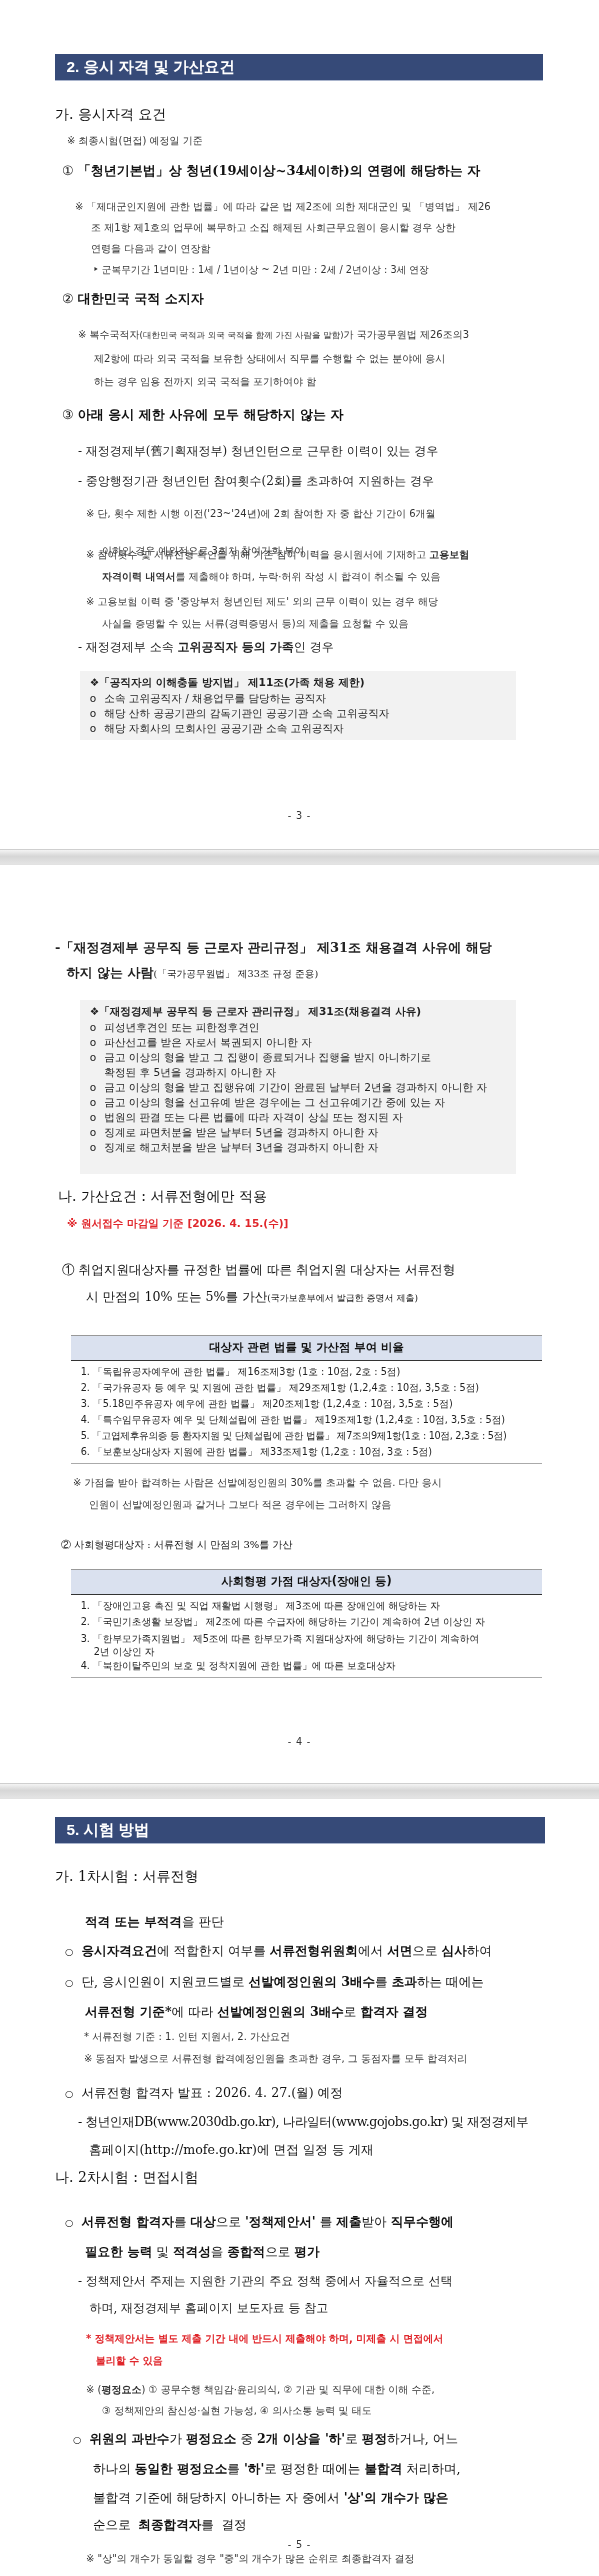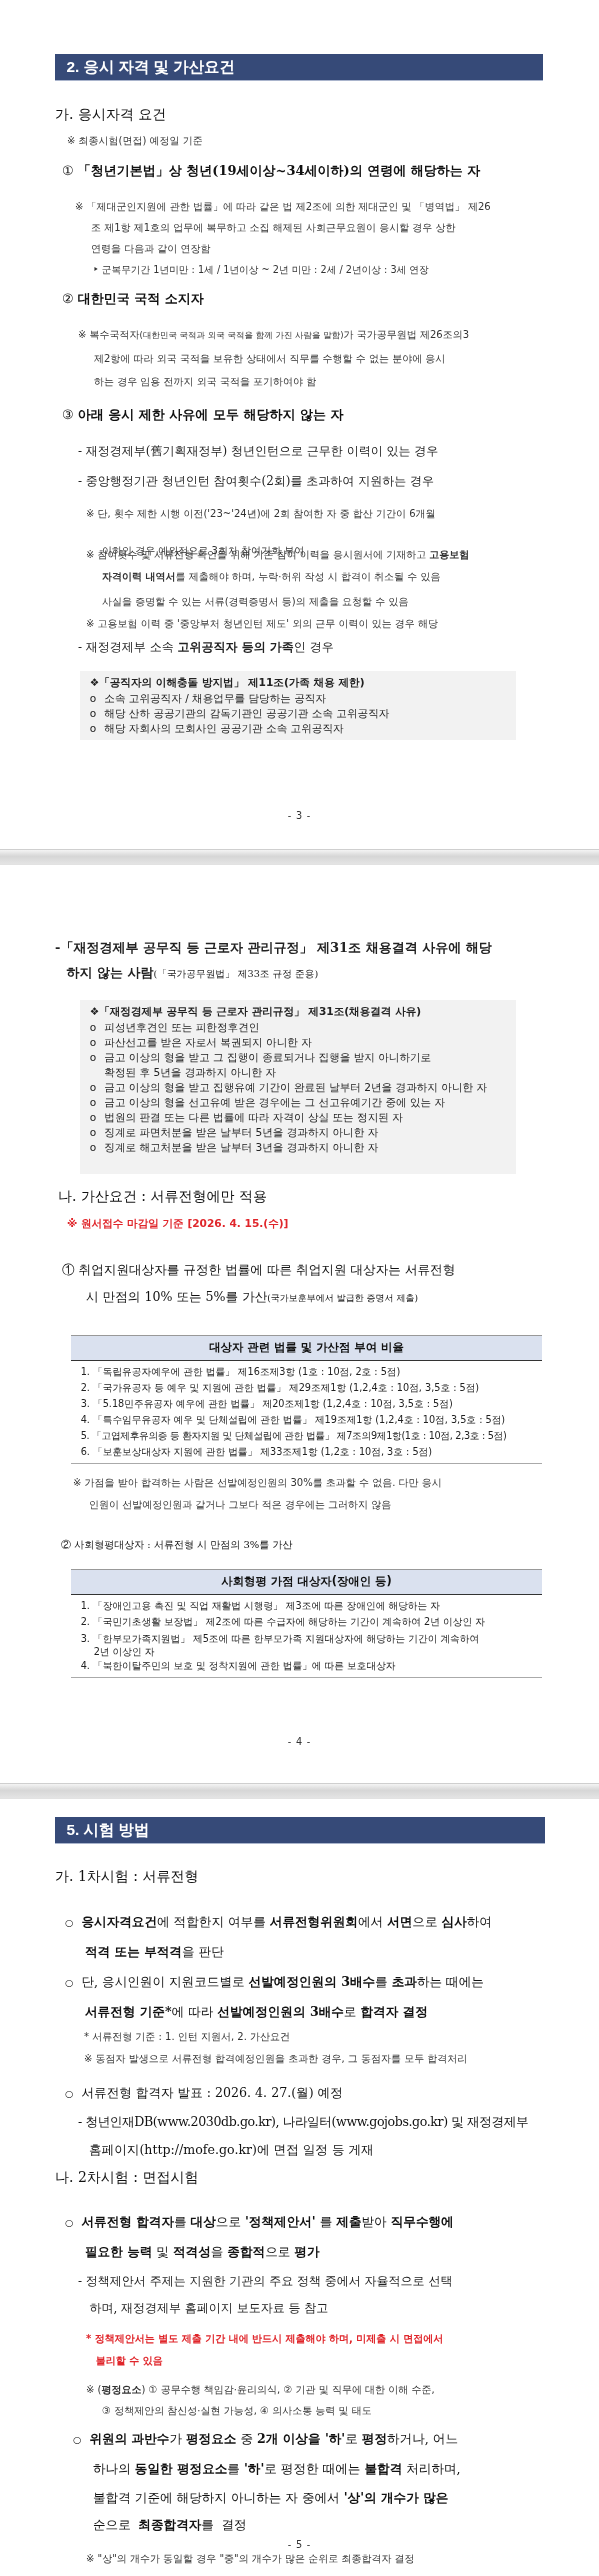--- a/index.html
+++ b/index.html
@@ -65,22 +65,22 @@
   <div class="abs serif line" style="left:78px; top:473px; font-size:12px;">- 중앙행정기관 청년인턴 참여횟수(2회)를 초과하여 지원하는 경우</div>
   <div class="abs note line" style="left:86px; top:503px; line-height:21px;">
     <div>※ 단, 횟수 제한 시행 이전('23~'24년)에 2회 참여한 자 중 합산 기간이 6개월</div>
     <div style="padding-left:16px;margin-top:16px;">이하인 경우 예외적으로 3회차 참여기회 부여</div>
   </div>
   <div class="abs note line" style="left:86px; top:544px; line-height:22px;">
     <div><span>※ 참여횟수 및 서류전형 확인을 위해 기존 참여 이력을 응시원서에 기재하고 </span><span class="b">고용보험</span></div>
     <div style="padding-left:16px;"><span class="b">자격이력 내역서</span><span>를 제출해야 하며, 누락·허위 작성 시 합격이 취소될 수 있음</span></div>
   </div>
   <div class="abs note line" style="left:86px; top:591px; line-height:22px;">
+    <div>※ 고용보험 이력 중 '중앙부처 청년인턴 제도' 외의 근무 이력이 있는 경우 해당</div>
     <div style="padding-left:16px;">사실을 증명할 수 있는 서류(경력증명서 등)의 제출을 요청할 수 있음</div>
-    <div>※ 고용보험 이력 중 '중앙부처 청년인턴 제도' 외의 근무 이력이 있는 경우 해당</div>
   </div>
   <div class="abs serif line" style="left:78px; top:639px; font-size:12px;">
     <span>- 재정경제부 소속 </span><span class="b">고위공직자 등의 가족</span><span>인 경우</span>
   </div>
 
   <div class="abs box" style="left:80px; top:671px; width:436px; height:69px;">
     <div class="title">❖「공직자의 이해충돌 방지법」 제11조(가족 채용 제한)</div>
     <div class="row"><span class="o">o</span><span>소속 고위공직자 / 채용업무를 담당하는 공직자</span></div>
     <div class="row"><span class="o">o</span><span>해당 산하 공공기관의 감독기관인 공공기관 소속 고위공직자</span></div>
     <div class="row"><span class="o">o</span><span>해당 자회사의 모회사인 공공기관 소속 고위공직자</span></div>
@@ -152,22 +152,22 @@
   <div class="page-num" style="top:871px;">- 4 -</div>
 </div>
 <div class="sep"></div>
 
 <div class="page" style="height:776px;">
   <div class="abs bar" style="top:18px; width:490px;">5. 시험 방법</div>
 
   <div class="abs h-ga" style="left:55px; top:69px;">가. 1차시험 : 서류전형</div>
 
   <div class="abs item line" style="left:65px; top:108px; font-size:12.6px; line-height:29px;">
+    <div style="padding-left:20px;"><span style="font-weight: bold;">적격 또는 부적격</span><span>을 판단</span></div>
     <div><span style="font-size:9.7px; margin-right:8px;">○</span><span><span style="font-weight: bold;">응시자격요건</span><span>에 적합한지 여부를 </span><span style="font-weight: bold;">서류전형위원회</span><span>에서 </span><span style="font-weight: bold;">서면</span><span>으로 </span><span style="font-weight: bold;">심사</span><span>하여</span></span></div>
-    <div style="padding-left:20px;"><span style="font-weight: bold;">적격 또는 부적격</span><span>을 판단</span></div>
   </div>
 
   <div class="abs item line" style="left:65px; top:168px; font-size:12.6px; line-height:29px;">
     <div><span style="font-size:9.7px; margin-right:8px;">○</span><span><span>단, 응시인원이 지원코드별로 </span><span style="font-weight: bold;">선발예정인원의 3배수</span><span>를 </span><span style="font-weight: bold;">초과</span><span>하는 때에는</span></span></div>
     <div style="padding-left:20px;"><span style="font-weight: bold;">서류전형 기준*</span><span>에 따라 </span><span style="font-weight: bold;">선발예정인원의 3배수</span><span>로 </span><span style="font-weight: bold;">합격자 결정</span></div>
   </div>
   <div class="abs note line" style="left:84px; top:227px; line-height:22px;">
     <div>* 서류전형 기준 : 1. 인턴 지원서, 2. 가산요건</div>
     <div>※ 동점자 발생으로 서류전형 합격예정인원을 초과한 경우, 그 동점자를 모두 합격처리</div>
   </div>

